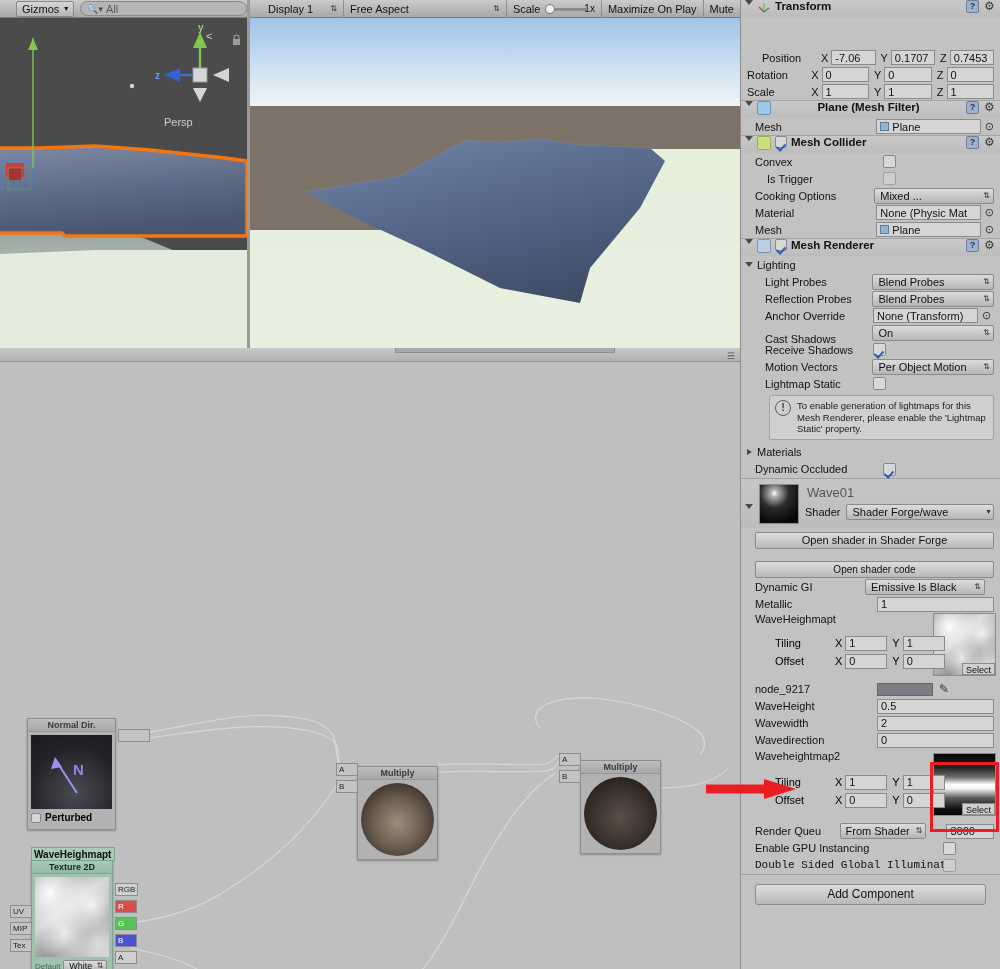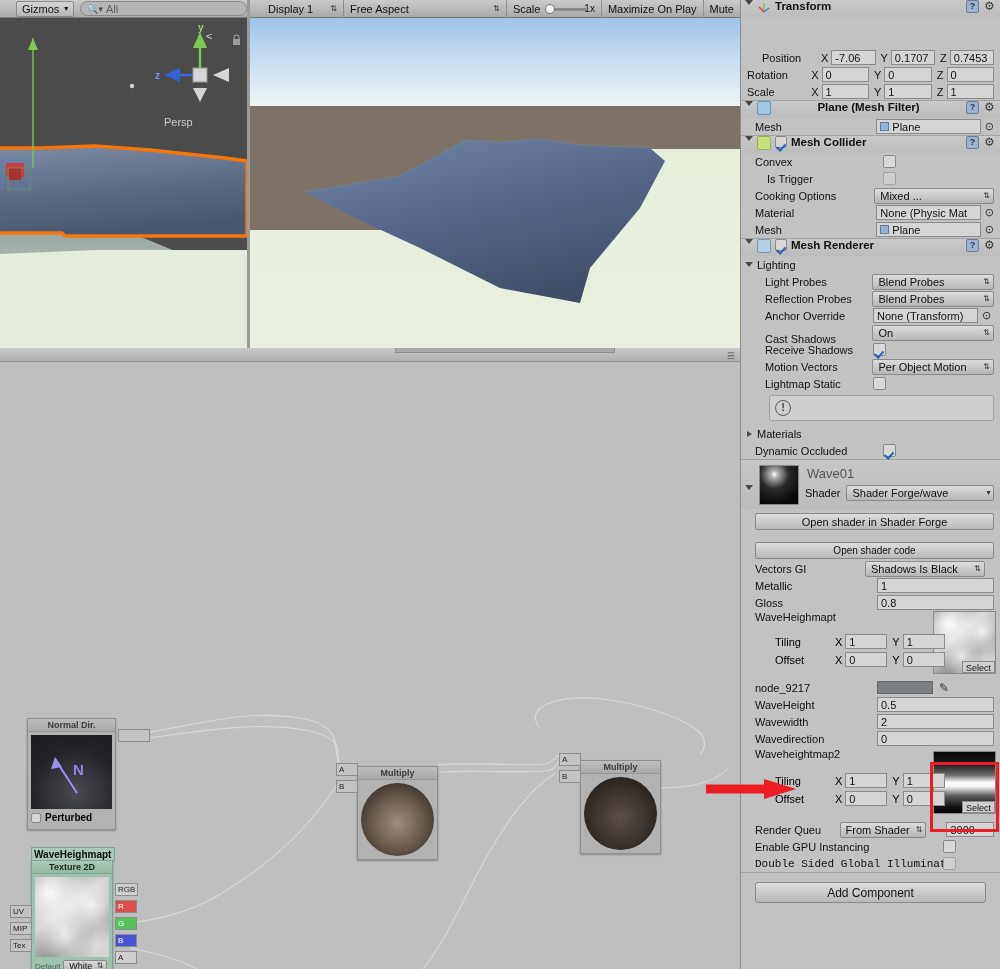--- a/index.html
+++ b/index.html
@@ -524,20 +524,21 @@
         <span class="arr">⇅</span>
       </span>
     </div>
     <div class="row" style="padding-left:24px;">
       <span class="lbl" style="width:108px;">Lightmap Static</span>
       <span class="cbox"></span>
     </div>
     <div style="margin:3px 6px 4px 28px;">
       <div class="helpbox">
         <span class="bang">!</span>
+        <span class="txt">To enable generation of lightmaps for this Mesh Renderer, please enable the 'Lightmap Static' property.</span>
       </div>
     </div>
     <div class="row" style="padding-left:6px;gap:5px;">
       <span class="foldtri"></span>
       <span class="lbl">Materials</span>
     </div>
     <div class="row">
       <span class="lbl" style="width:128px;">Dynamic Occluded</span>
       <span class="cbox on"></span>
     </div>
@@ -563,37 +564,31 @@
     <div style="padding:4px 6px 0 14px;">
       <div class="btnwide">
         <span>Open shader in Shader Forge</span>
       </div>
       <div class="btnwide" style="margin-top:12px;font-size:10px;">
         <span>Open shader code</span>
       </div>
     </div>
 
     <div class="row" style="margin-top:1px;">
-      <span class="lbl" style="width:110px;">Vectors GI</span>
+      <span class="lbl" style="width:110px;">Dynamic GI</span>
       <span class="popup" style="width:120px;">
-        <span>Shadows Is Black</span>
+        <span>Emissive Is Black</span>
         <span class="arr">⇅</span>
       </span>
     </div>
 
     <div class="row">
       <span class="lbl" style="width:122px;">Metallic</span>
       <span class="field" style="width:117px;">
             <span>1</span>
-          </span>
-    </div>
-    <div class="row">
-      <span class="lbl" style="width:122px;">Gloss</span>
-      <span class="field" style="width:117px;">
-            <span>0.8</span>
           </span>
     </div>
 
     <div style="position:relative;height:68px;">
       <div style="position:absolute;left:14px;top:0;font-size:11px;color:#111;">WaveHeighmapt</div>
       <div class="thumbwrap" style="position:absolute;left:192px;top:0;">
         <div style="width:100%;height:100%;background:
              radial-gradient(ellipse at 25% 20%, #fcfcfc 0%, rgba(252,252,252,0) 40%),
              radial-gradient(ellipse at 78% 32%, #f0f0f0 0%, rgba(240,240,240,0) 38%),
              radial-gradient(ellipse at 45% 72%, #e8e8e8 0%, rgba(232,232,232,0) 40%),

